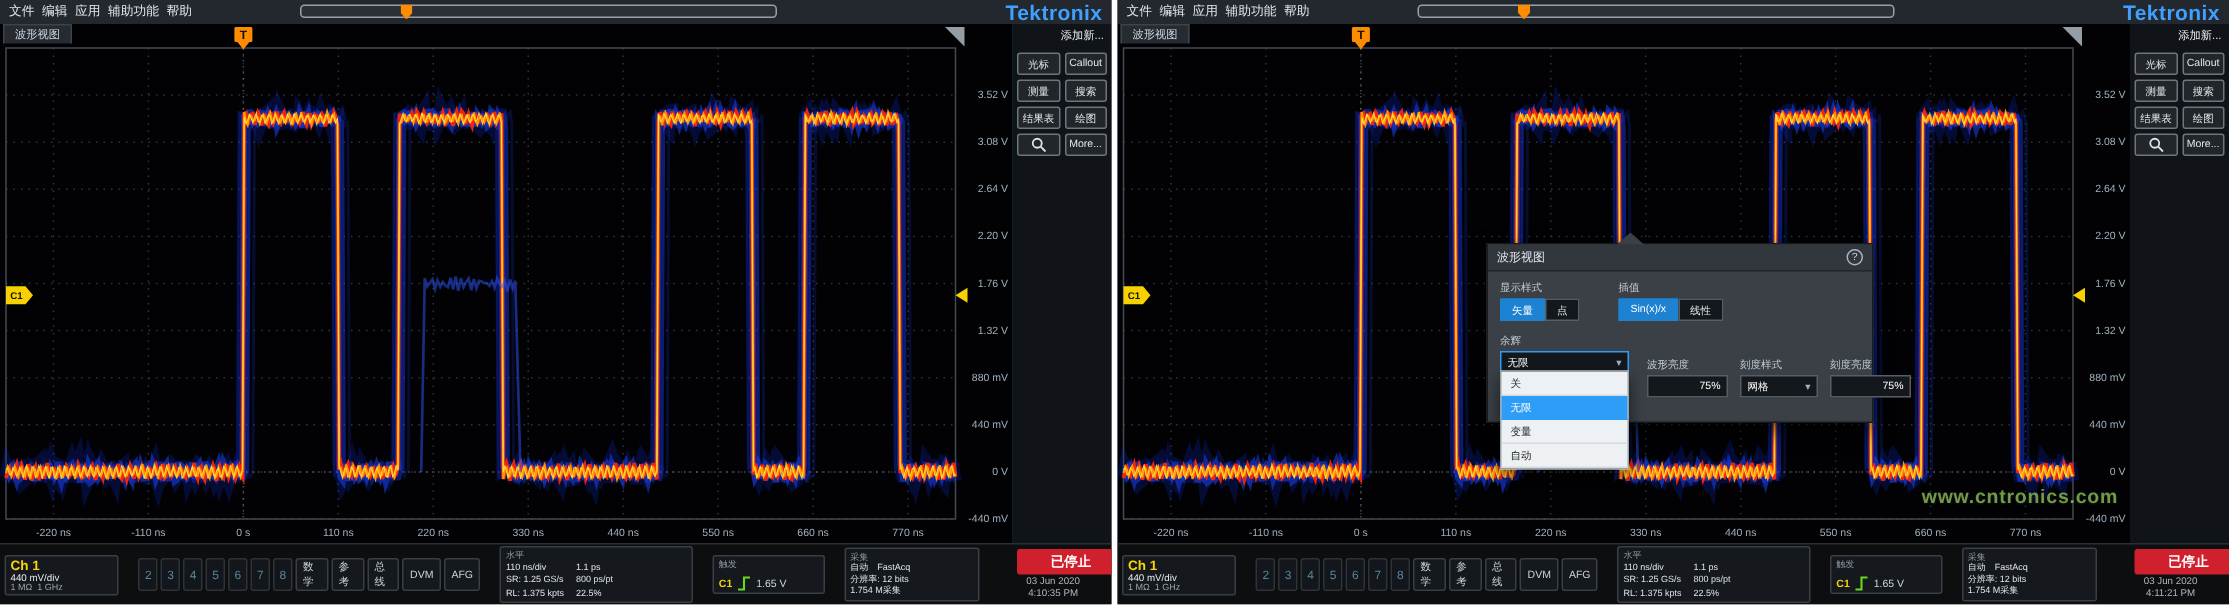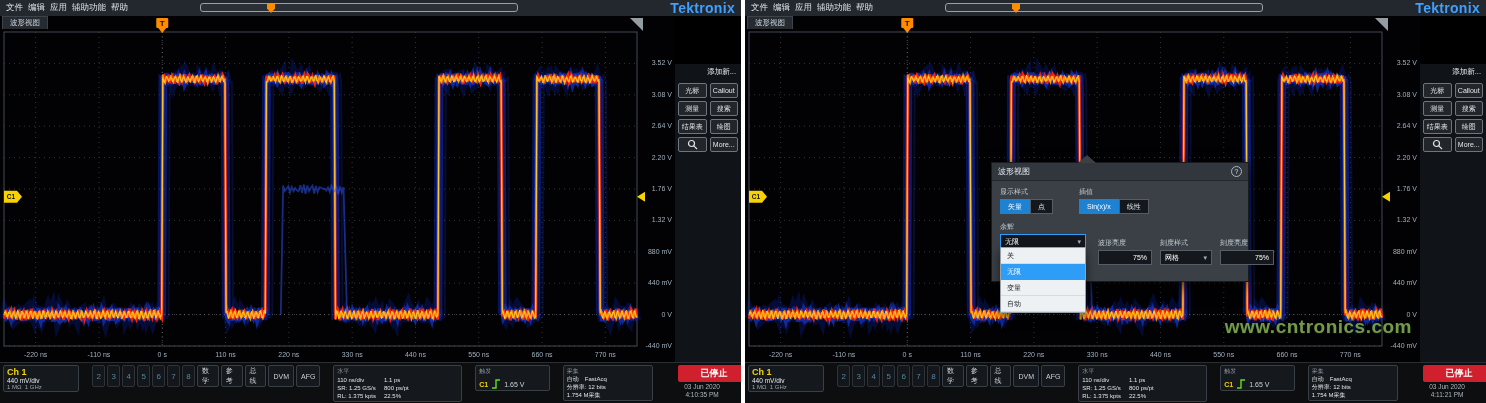--- a/index.html
+++ b/index.html
@@ -8,33 +8,33 @@
   .panel{position:relative;width:741px;height:403px;background:#000;overflow:hidden;flex:0 0 auto;}
 
   
   .menubar{position:relative;height:16px;background:#23282e;display:flex;align-items:center;gap:5px;padding:0 6px;font-size:8.5px;color:#dfe5ea;}
   .menu-item{cursor:default;white-space:nowrap;}
   .recordview{position:absolute;left:200px;top:3px;width:318px;height:9px;border:1px solid #98a0a8;border-radius:3px;background:rgba(255,255,255,.04);}
   .rv-trigger{position:absolute;left:66px;top:-1px;width:8px;height:10px;background:#ff8b00;clip-path:polygon(0 0,100% 0,100% 55%,50% 100%,0 55%);}
   .brand{margin-left:auto;color:#3fa0ff;font-weight:bold;font-size:14px;letter-spacing:.3px;}
 
   
-  .sidebar{position:absolute;top:16px;right:0;bottom:41px;width:66px;background:#101317;padding:2px 3px;display:flex;flex-direction:column;gap:3px;margin-top:48px;}
+  .sidebar{position:absolute;top:16px;right:0;bottom:41px;width:66px;background:#101317;padding:2px 3px;display:flex;flex-direction:column;gap:3px;}
   .add-new{color:#e8edf2;font-size:7.5px;text-align:right;padding:1px 2px 3px;}
   .side-grid,.side-row{display:grid;grid-template-columns:1fr 1fr;gap:3px;}
   .side-btn{height:15px;border:1px solid #6d757d;background:#22262b;color:#e2e7ec;font-size:7px;display:flex;align-items:center;justify-content:center;border-radius:2px;white-space:nowrap;overflow:hidden;}
 
   
   .plotwrap{position:absolute;left:0;top:16px;right:66px;bottom:41px;background:#0369a1;}
   .plot{position:absolute;left:0;top:0;}
   .view-tab{position:absolute;left:2px;top:0;background:#262b31;border:1px solid #3c434a;border-bottom:none;color:#cfd6dd;font-size:7.5px;padding:1px 7px;z-index:5;}
   .corner-flag{position:absolute;top:2px;right:32px;width:0;height:0;border-top:13px solid #949ca4;border-left:13px solid transparent;z-index:4;}
 
   
-  .statusbar{position:absolute;left:0;right:0;bottom:0;height:41px;background:#0c0e10;border-top:1px solid #2a2f34;display:flex;align-items:flex-start;gap:13px;padding:2px 3px;font-size:6.5px;color:#ccd3d9;}
+  .statusbar{position:absolute;left:0;right:0;bottom:0;height:41px;background:#0c0e10;border-top:1px solid #2a2f34;display:flex;align-items:center;gap:13px;padding:2px 3px;font-size:6.5px;color:#ccd3d9;}
   .tile{background:#15181c;border:1px solid #383f46;border-radius:2px;padding:1px 3px;}
   .ttl{color:#8d97a0;font-size:6px;}
   .ch1{width:86px;}
   .chname{color:#f5d40a;font-weight:bold;font-size:9px;}
   .chline{font-size:6.5px;color:#e6ebef;}
   .chsub{font-size:6px;color:#9aa4ad;}
   .numbtns{display:flex;gap:2px;align-items:stretch;}
   .nbtn{width:15px;display:flex;align-items:center;justify-content:center;background:#13161a;border:1px solid #2d3339;color:#58869e;font-size:8px;border-radius:2px;}
   .modebtn{padding:0 4px;display:flex;align-items:center;justify-content:center;background:#15181c;border:1px solid #383f46;color:#ccd3d9;font-size:7px;border-radius:2px;}
   .horiz{margin-left:auto;width:146px;}
@@ -66,21 +66,21 @@
   .fields{position:absolute;left:98px;top:16px;display:flex;gap:8px;}
   .combo{width:86px;height:15px;background:#14181c;border:1px solid #555e66;color:#fff;font-size:7px;display:flex;align-items:center;justify-content:space-between;padding:0 4px;cursor:pointer;}
   .combo.open{border-color:#2e9df7;}
   .combo.small{width:52px;}
   .caret{color:#9fb0bd;font-size:7px;}
   .droplist{position:absolute;top:25px;left:0;width:86px;background:#eef1f3;border:1px solid #9aa2a9;box-shadow:0 4px 10px rgba(0,0,0,.55);z-index:6;}
   .opt{height:16px;display:flex;align-items:center;padding:0 6px;font-size:7px;color:#1c2126;border-bottom:1px solid #d7dbdf;cursor:pointer;}
   .opt.hl{background:#2e9df7;color:#fff;border-bottom-color:#2e9df7;}
   .valbox{width:54px;height:15px;background:#14181c;border:1px solid #555e66;color:#fff;font-size:7px;display:flex;align-items:center;justify-content:flex-end;padding:0 4px;}
 
-  .watermark{position:absolute;right:8px;bottom:24px;font-size:19px;font-weight:bold;color:rgba(150,200,95,.75);text-shadow:0 1px 2px rgba(30,40,20,.6);z-index:30;letter-spacing:.5px;}
+  .watermark{position:absolute;right:8px;bottom:24px;font-size:13px;font-weight:bold;color:rgba(150,200,95,.75);text-shadow:0 1px 2px rgba(30,40,20,.6);z-index:30;letter-spacing:.5px;}
   svg text{font-family:"Liberation Sans",sans-serif;}
 </style>
 </head>
 <body>
 
 <div class="screen" id="panels">
     <div class="panel">
 
     <div class="menubar">
       <span class="menu-item">文件</span>

